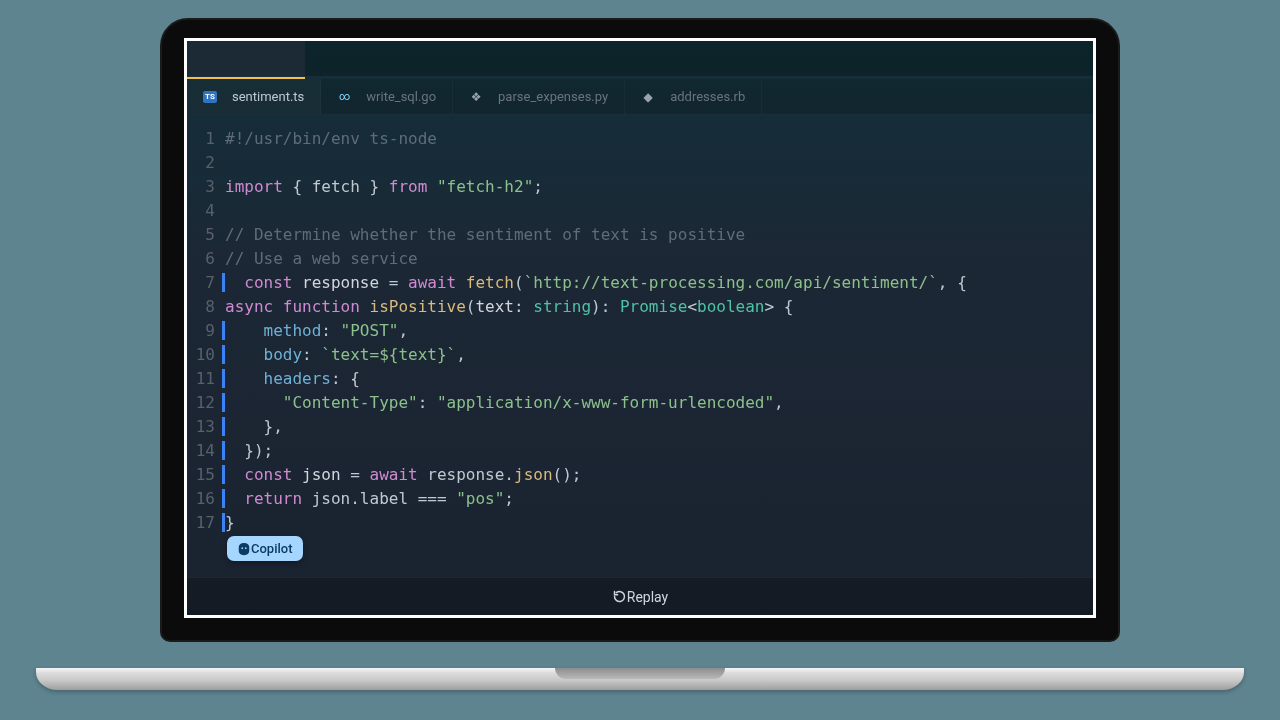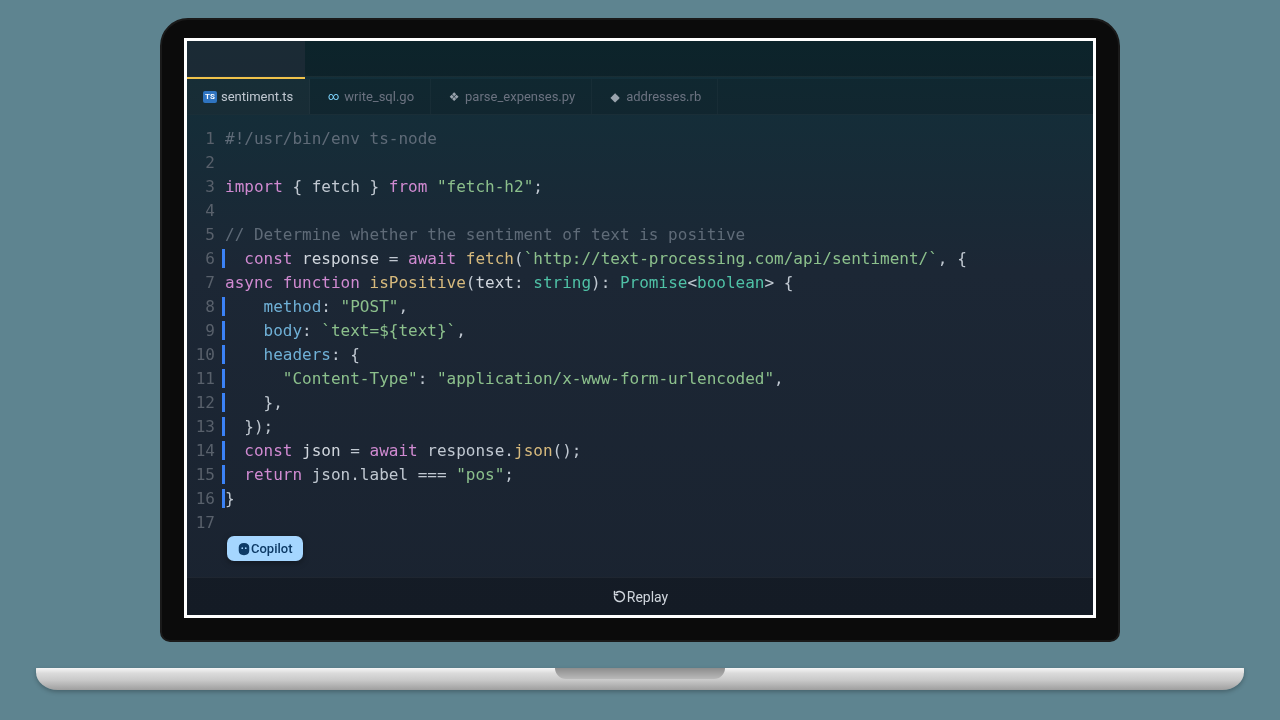--- a/index.html
+++ b/index.html
@@ -50,21 +50,21 @@
     content: '';
     position: absolute;
     left: 0; top: 0;
     width: 118px; height: 36px;
     background: rgba(40,50,62,0.55);
     border-bottom: 2px solid #f0c24b;
   }
   .tab {
     display: flex;
     align-items: center;
-    gap: 4px;
+    gap: 15px;
     padding: 0 16px;
     color: #6b7280;
     font-size: 13px;
     font-family: -apple-system, 'Segoe UI', Roboto, sans-serif;
     cursor: pointer;
     border-right: 1px solid rgba(255,255,255,0.03);
   }
   .tab.active { color: #c0c8d1; background: rgba(255,255,255,0.03); }
   .tab .icon { width: 14px; height: 14px; display: inline-flex; align-items: center; justify-content: center; }
   .ts-badge { background:#2f74c0; color:#fff; font-size:8px; font-weight:700; width:14px; height:12px; display:flex; align-items:center; justify-content:center; border-radius:2px;}
@@ -219,20 +219,21 @@
             <div>15</div>
           <div>16</div>
             <div>17</div>
         </div>
         <div class="code">
           <div class="line"><span class="c-comment">#!/usr/bin/env ts-node</span></div>
           <div class="line"></div>
           <div class="line"><span class="c-kw">import</span><span> { fetch } </span><span class="c-kw">from</span><span class="c-str"> "fetch-h2"</span><span>;</span></div>
           <div class="line"></div>
           <div class="line"><span class="c-comment">// Determine whether the sentiment of text is positive</span></div>
+          <div class="line"><span class="c-comment">// Use a web service</span></div>
           <div class="line"><span class="hl" style="width: 726px;"></span><span>  </span><span class="c-kw">const</span><span class="c-param"> response </span><span>= </span><span class="c-kw">await</span><span class="c-fn"> fetch</span><span>(</span><span class="c-str">`http://text-processing.com/api/sentiment/`</span><span>, {</span></div>
 
           <div class="line"><span class="c-kw">async</span><span class="c-kw"> function </span><span class="c-fn">isPositive</span><span>(</span><span class="c-param">text</span><span>: </span><span class="c-type">string</span><span>)</span><span>: </span><span class="c-type">Promise</span><span>&lt;</span><span class="c-type">boolean</span><span>&gt;</span><span> {</span></div>
           <div class="line"><span class="hl" style="width: 174px;"></span><span>    </span><span class="c-id">method</span><span>: </span><span class="c-str">"POST"</span><span>,</span></div>
           <div class="line"><span class="hl" style="width: 240px;"></span><span>    </span><span class="c-id">body</span><span>: </span><span class="c-str">`text=${text}`</span><span>,</span></div>
           <div class="line"><span class="hl" style="width: 138px;"></span><span>    </span><span class="c-id">headers</span><span>: </span><span>{</span></div>
           <div class="line"><span class="hl" style="width: 590px;"></span><span>      </span><span class="c-str">"Content-Type"</span><span>: </span><span class="c-str">"application/x-www-form-urlencoded"</span><span>,</span></div>
           <div class="line"><span class="hl" style="width: 60px;"></span><span>    </span><span>},</span></div>
           <div class="line"><span class="hl" style="width: 52px;"></span><span>  </span><span>});</span></div>
           <div class="line"><span class="hl" style="width: 354px;"></span><span>  </span><span class="c-kw">const</span><span class="c-param"> json </span><span>= </span><span class="c-kw">await</span><span> response.</span><span class="c-fn">json</span><span>();</span></div>

